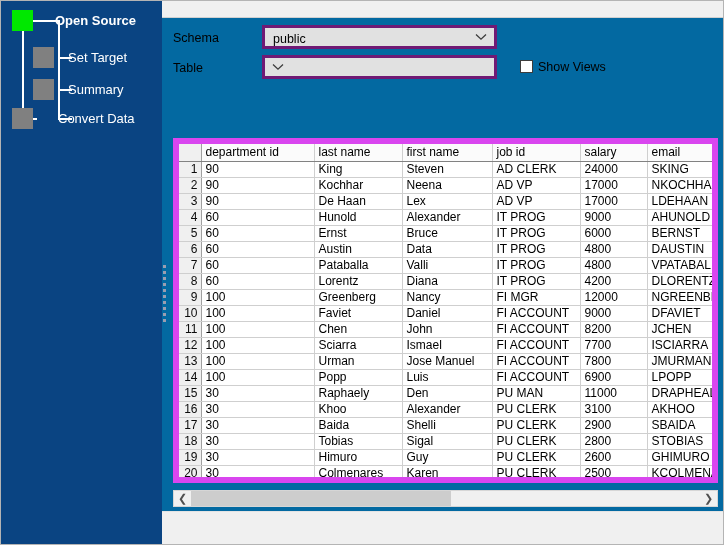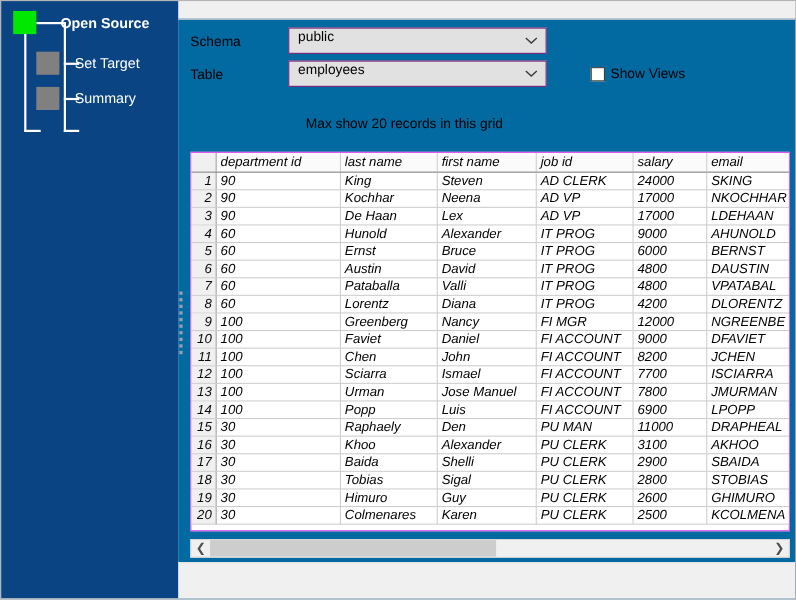--- a/index.html
+++ b/index.html
@@ -25,39 +25,39 @@
   
   .line{position:absolute;background:#ffffff;}
 
   
   #right{position:absolute;left:161px;top:16px;width:594px;height:543px;background:#0369a1;}
   #topsep{position:absolute;left:0;top:0;width:561px;height:1px;background:#d0d0d0;}
 
   .form-label{position:absolute;font-size:12.5px;color:#000;}
 
   .combo{position:absolute;box-sizing:border-box;
-         background:#e1e1e1;border:1px solid #701a75;
-         display:flex;align-items:flex-start;}
+         background:#e1e1e1;border:3px solid #701a75;
+         display:flex;align-items:flex-end;}
   .combo .cval{padding-left:8px;font-size:12.5px;color:#000;flex:1;
                overflow:hidden;white-space:nowrap;}
   .combo .carrow{width:26px;height:100%;display:flex;align-items:center;
                  justify-content:center;color:#3c3c3c;}
   .combo .carrow svg{display:block;}
 
-  .chk-wrap{position:absolute;display:flex;align-items:center;margin-left:17px;}
+  .chk-wrap{position:absolute;display:flex;align-items:flex-start;}
   .chk-box{width:13px;height:13px;box-sizing:border-box;
            background:#fff;border:1px solid #3d3d3d;}
   .chk-label{margin-left:5px;font-size:12.5px;color:#000;}
 
   #maxnote{position:absolute;font-size:12.5px;color:#000;}
 
   
   #gridwrap{position:absolute;left:11px;top:121px;width:545px;height:345px;
-            box-sizing:border-box;border:1px solid #d946ef;background:#fff;
-            overflow:hidden;font-style:italic;}
+            box-sizing:border-box;border:6px solid #d946ef;background:#fff;
+            overflow:hidden;}
   table.grid{border-collapse:collapse;table-layout:fixed;
              width:617px;font-size:12px;}
   table.grid th,table.grid td{
       box-sizing:border-box;height:16px;line-height:15px;
       padding:0 0 0 4px;margin:0;overflow:hidden;white-space:nowrap;
       border-right:1px solid #cfcfcf;border-bottom:1px solid #cfcfcf;
       font-weight:normal;text-align:left;vertical-align:middle;background:#fff;}
   table.grid thead th{background:#fbfbfb;border-bottom:1px solid #828282;
                       height:17px;line-height:16px;}
   table.grid th.rh,table.grid td.rh{
@@ -119,51 +119,53 @@
     <div class="wiz-step" style="left:11px;top:9px;">
       <div class="wiz-box active"></div>
       <div class="wiz-label active" style="margin-left:22px;">Open Source</div>
     </div>
 
     <div class="wiz-step" style="left:32px;top:78px;">
       <div class="wiz-box"></div>
       <div class="wiz-label" style="margin-left:14px;">Summary</div>
     </div>
 
+    <div class="wiz-step" style="left:11px;top:107px;">
+      <div class="wiz-box"></div>
+      <div class="wiz-label" style="margin-left:25px;">Convert Data</div>
+    </div>
   </div>
 
   <div id="right">
     <div id="topsep"></div>
 
     <div class="form-label" style="left:11px;top:14px;">Schema</div>
     <div class="combo" style="left:100px;top:8px;width:235px;height:24px;">
       <div class="cval">public</div>
       <div class="carrow">
         <svg width="12" height="8" viewBox="0 0 12 8">
             <path d="M1 1.5 L6 6.2 L11 1.5" fill="none" stroke="#3c3c3c" stroke-width="1.3"></path>
           </svg>
       </div>
     </div>
 
     <div class="form-label" style="left:11px;top:44px;">Table</div>
     <div class="combo" style="left:100px;top:38px;width:235px;height:24px;">
-      <div class="cval">employees</div>
       <div class="carrow">
         <svg width="12" height="8" viewBox="0 0 12 8">
             <path d="M1 1.5 L6 6.2 L11 1.5" fill="none" stroke="#3c3c3c" stroke-width="1.3"></path>
           </svg>
       </div>
     </div>
 
     <div class="chk-wrap" style="left:358px;top:43px;">
       <div class="chk-box"></div>
       <div class="chk-label">Show Views</div>
     </div>
 
-    <div id="maxnote" style="left:116px;top:88px;">Max show 20 records in this grid</div>
 
     <div id="splitter">
       <i style="top:0px;"></i>
         <i style="top:6px;"></i>
         <i style="top:12px;"></i>
       <i style="top:18px;"></i>
         <i style="top:24px;"></i>
         <i style="top:30px;"></i>
       <i style="top:36px;"></i>
         <i style="top:42px;"></i>
@@ -236,21 +238,21 @@
               <td>Ernst</td>
               <td>Bruce</td>
               <td>IT PROG</td>
               <td>6000</td>
               <td>BERNST</td>
             </tr>
             <tr>
               <td class="rh">6</td>
               <td>60</td>
               <td>Austin</td>
-              <td>David</td>
+              <td>Data</td>
               <td>IT PROG</td>
               <td>4800</td>
               <td>DAUSTIN</td>
             </tr>
             <tr>
               <td class="rh">7</td>
               <td>60</td>
               <td>Pataballa</td>
               <td>Valli</td>
               <td>IT PROG</td>

